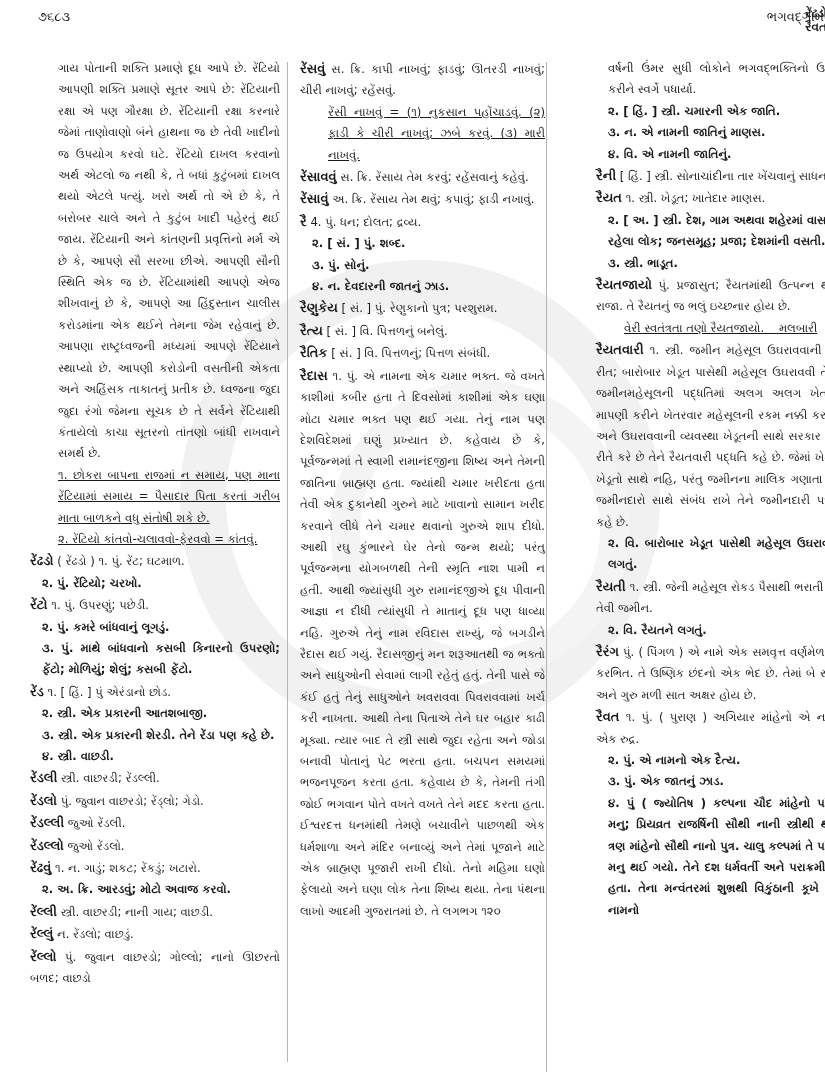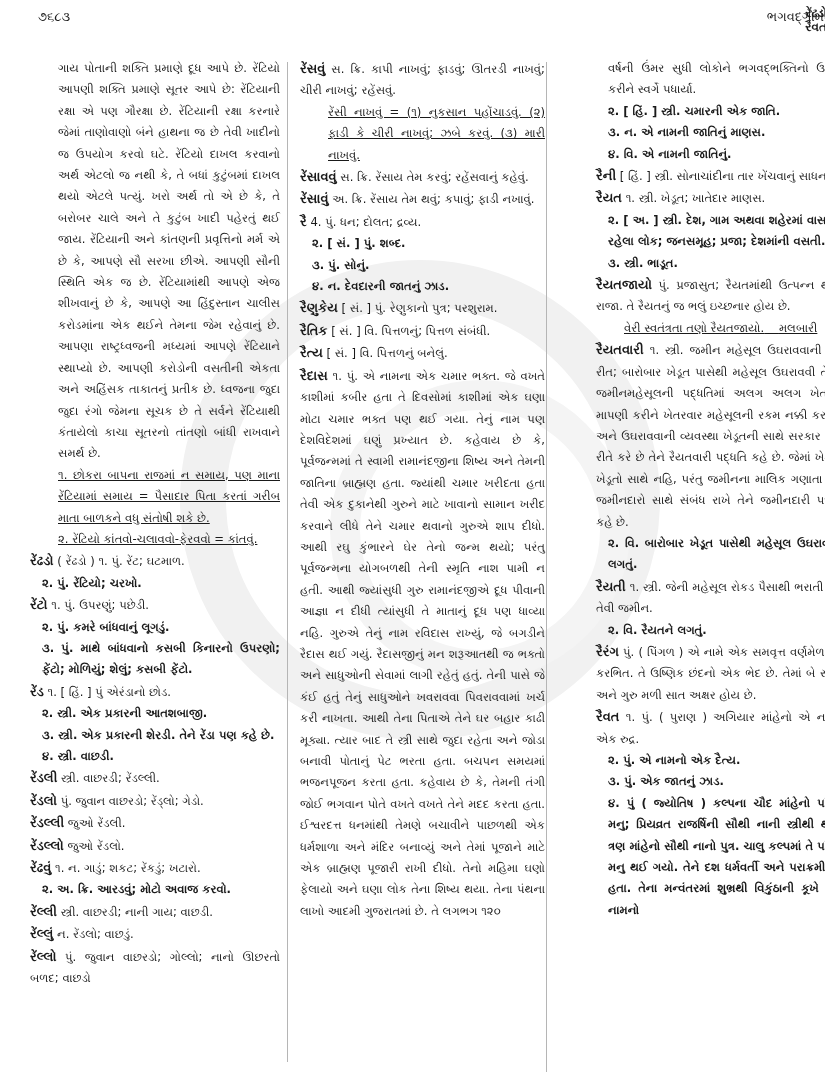--- a/index.html
+++ b/index.html
@@ -81,22 +81,22 @@
 
   <div class="entry"><span class="hw">રેંસાવવું</span> <span>સ. ક્રિ. રેંસાય તેમ કરવું; રહેંસવાનું કહેવું.</span></div>
   <div class="entry"><span class="hw">રેંસાવું</span> <span>અ. ક્રિ. રેંસાય તેમ થવું; કપાવું; ફાડી નખાવું.</span></div>
 
   <div class="entry"><span class="hw">રૈ</span> <span>4. પું. ધન; દોલત; દ્રવ્ય.</span></div>
   <div class="entry sub">૨. [ સં. ] પું. શબ્દ.</div>
   <div class="entry sub">૩. પું. સોનું.</div>
   <div class="entry sub">૪. ન. દેવદારની જાતનું ઝાડ.</div>
 
   <div class="entry"><span class="hw">રૈણુકેય</span> <span>[ સં. ] પું. રેણુકાનો પુત્ર; પરશુરામ.</span></div>
+  <div class="entry"><span class="hw">રૈત્ય</span> <span>[ સં. ] વિ. પિત્તળનું બનેલું.</span></div>
   <div class="entry"><span class="hw">રૈતિક</span> <span>[ સં. ] વિ. પિત્તળનું; પિત્તળ સંબંધી.</span></div>
-  <div class="entry"><span class="hw">રૈત્ય</span> <span>[ સં. ] વિ. પિત્તળનું બનેલું.</span></div>
   <div class="entry"><span class="hw">રૈદાસ</span> <span>૧. પું. એ નામના એક ચમાર ભક્ત. જે વખતે કાશીમાં કબીર હતા તે દિવસોમાં કાશીમાં એક ઘણા મોટા ચમાર ભક્ત પણ થઈ ગયા. તેનું નામ પણ દેશવિદેશમાં ઘણું પ્રખ્યાત છે. કહેવાય છે કે, પૂર્વજન્મમાં તે સ્વામી રામાનંદજીના શિષ્ય અને તેમની જાતિના બ્રાહ્મણ હતા. જ્યાંથી ચમાર ખરીદતા હતા તેવી એક દુકાનેથી ગુરુને માટે ખાવાનો સામાન ખરીદ કરવાને લીધે તેને ચમાર થવાનો ગુરુએ શાપ દીધો. આથી રઘુ કુંભારને ઘેર તેનો જન્મ થયો; પરંતુ પૂર્વજન્મના યોગબળથી તેની સ્મૃતિ નાશ પામી ન હતી. આથી જ્યાંસુધી ગુરુ રામાનંદજીએ દૂધ પીવાની આજ્ઞા ન દીધી ત્યાંસુધી તે માતાનું દૂધ પણ ધાવ્યા નહિ. ગુરુએ તેનું નામ રવિદાસ રાખ્યું, જે બગડીને રૈદાસ થઈ ગયું. રૈદાસજીનું મન શરૂઆતથી જ ભક્તો અને સાધુઓની સેવામાં લાગી રહેતું હતું. તેની પાસે જે કંઈ હતું તેનું સાધુઓને ખવરાવવા પિવરાવવામાં ખર્ચ કરી નાખતા. આથી તેના પિતાએ તેને ઘર બહાર કાઢી મૂક્યા. ત્યાર બાદ તે સ્ત્રી સાથે જુદા રહેતા અને જોડા બનાવી પોતાનું પેટ ભરતા હતા. બચપન સમયમાં ભજનપૂજન કરતા હતા. કહેવાય છે કે, તેમની તંગી જોઈ ભગવાન પોતે વખતે વખતે તેને મદદ કરતા હતા. ઈશ્વરદત્ત ધનમાંથી તેમણે બચાવીને પાછળથી એક ધર્મશાળા અને મંદિર બનાવ્યું અને તેમાં પૂજાને માટે એક બ્રાહ્મણ પૂજારી રાખી દીધો. તેનો મહિમા ઘણો ફેલાયો અને ઘણા લોક તેના શિષ્ય થયા. તેના પંથના લાખો આદમી ગુજરાતમાં છે. તે લગભગ ૧૨૦</span></div>
 </div>
 
 <div class="col col3">
   <div class="entry cont">વર્ષની ઉંમર સુધી લોકોને ભગવદ્ભક્તિનો ઉપદેશ કરીને સ્વર્ગે પધાર્યા.</div>
   <div class="entry sub">૨. [ હિં. ] સ્ત્રી. ચમારની એક જાતિ.</div>
   <div class="entry sub">૩. ન. એ નામની જાતિનું માણસ.</div>
   <div class="entry sub">૪. વિ. એ નામની જાતિનું.</div>
 
   <div class="entry"><span class="hw">રૈની</span> <span>[ હિં. ] સ્ત્રી. સોનાચાંદીના તાર ખેંચવાનું સાધન.</span></div>

